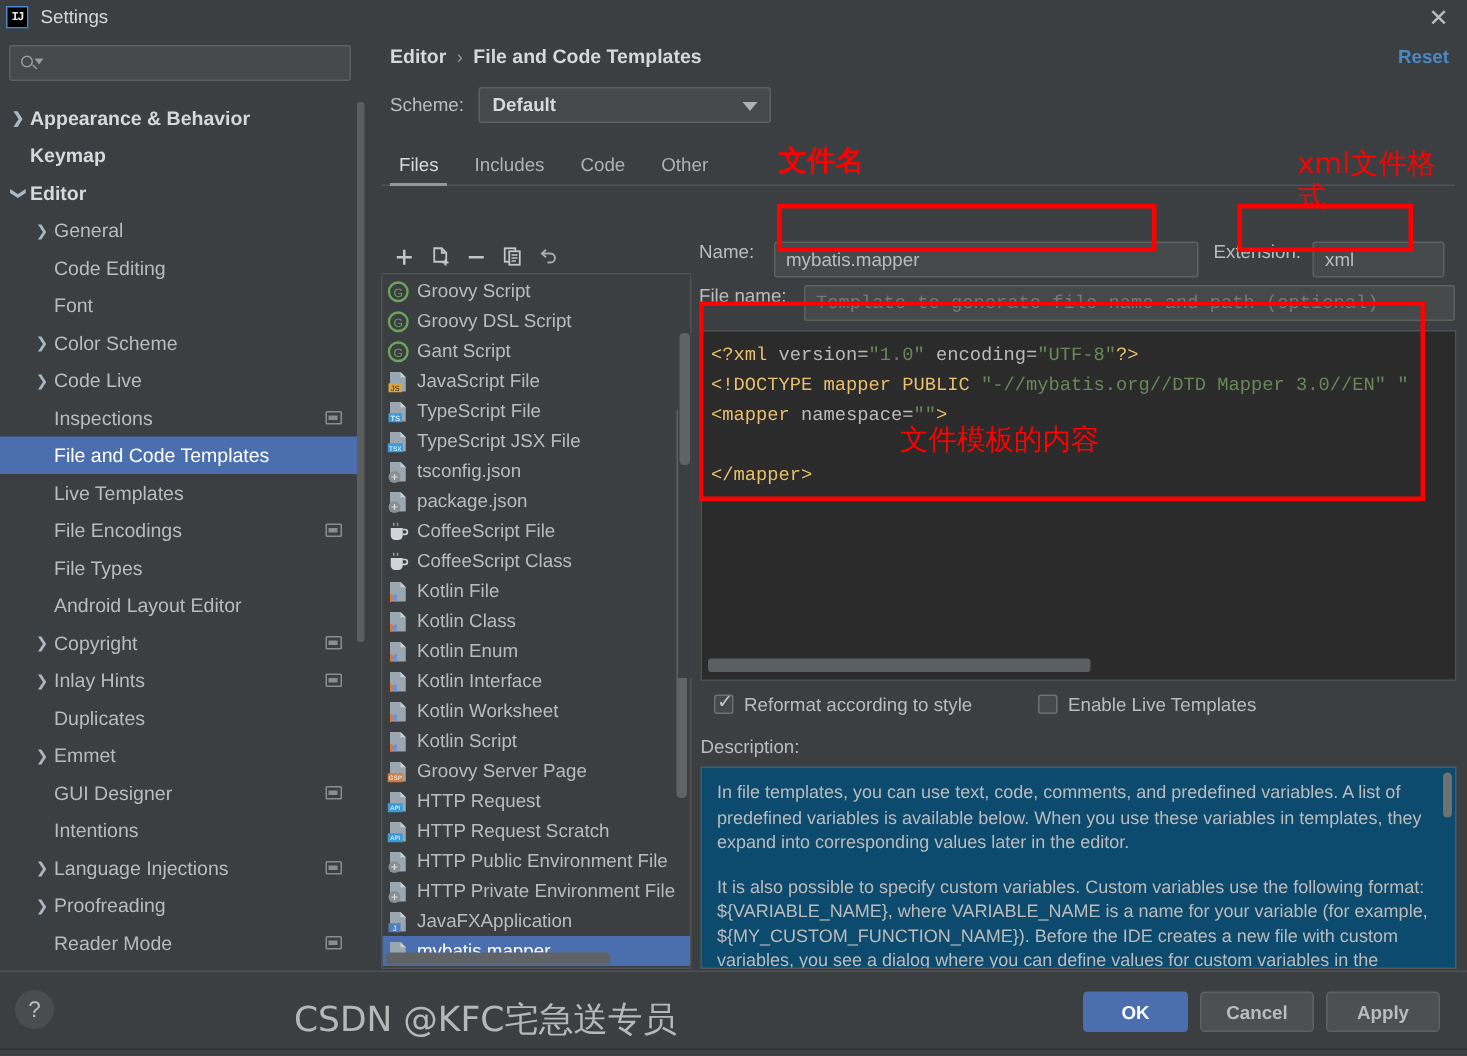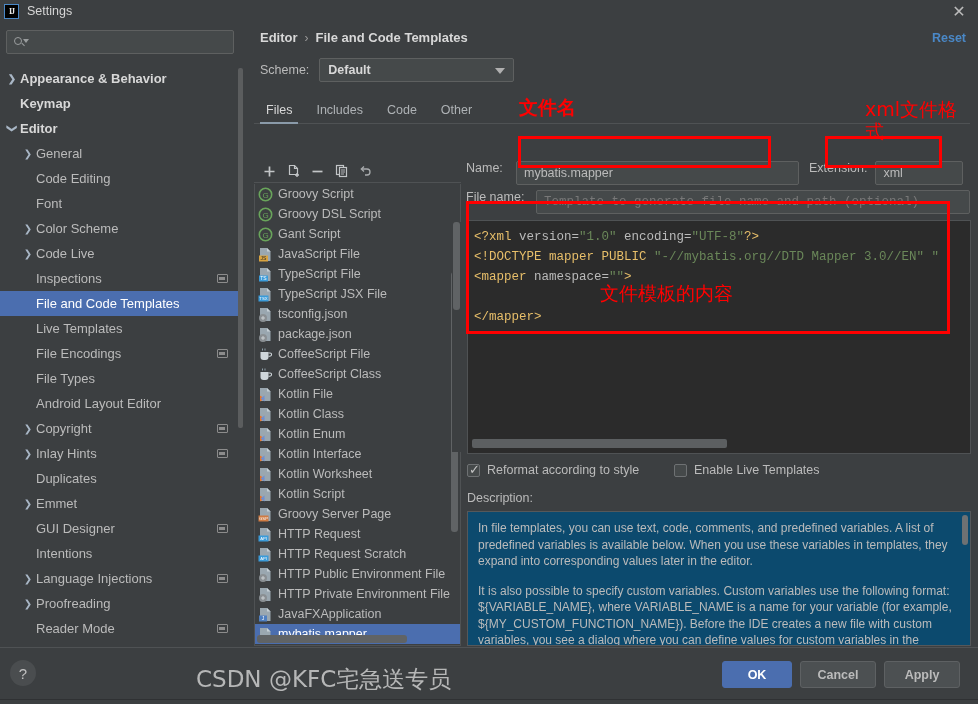--- a/index.html
+++ b/index.html
@@ -14,21 +14,21 @@
   
   .titlebar {
     position: absolute; left: 0; top: 0; width: 978px; height: 22px;
     background: #3c3f41; display: flex; align-items: center;
   }
   .ij-logo {
     width: 15px; height: 15px; margin-left: 4px; margin-right: 8px;
     background: #000000; border: 1px solid #4a88c7;
     color: #e8e8e8; font-size: 8px; font-weight: bold;
     display: flex; align-items: center; justify-content: center;
-    font-family: Liberation Serif, serif; letter-spacing: -1px;
+    font-family: Liberation Mono, monospace; letter-spacing: -1px;
   }
   .title-text { color: #d6d6d6; font-size: 12.5px; }
   .close-btn {
     position: absolute; right: 10px; top: 3px; width: 18px; height: 18px;
     color: #bbbbbb; font-size: 16px; line-height: 17px; text-align: center;
     cursor: pointer; font-family: "DejaVu Sans", sans-serif;
   }
 
   
   .left-panel {
@@ -216,21 +216,21 @@
     position: absolute; left: 206px; top: 200px; width: 9px; height: 230px;
     background: #3c3f41;
   }
   .editor-vscroll {
     position: absolute; left: 207px; top: 200px; width: 7px; height: 88px;
     background: #606365; border-radius: 3px;
   }
 
   
   .chk-row { position: absolute; left: 221px; top: 441px; display: flex; align-items: center; gap: 0; }
-  .chk { display: flex; align-items: flex-end; cursor: pointer; }
+  .chk { display: flex; align-items: flex-start; cursor: pointer; margin-left: 9px; }
   .chk .box {
     width: 13px; height: 13px; border: 1px solid #6e7173; border-radius: 2px;
     background: #45494a; margin-right: 7px; position: relative; flex: 0 0 13px;
   }
   .chk .box.checked::after {
     content: '✓'; position: absolute; left: 1px; top: -3px;
     color: #c5c5c5; font-size: 13px; font-family: "DejaVu Sans", sans-serif;
   }
   .chk .txt { color: #bbbbbb; font-size: 12.5px; white-space: nowrap; }
 

